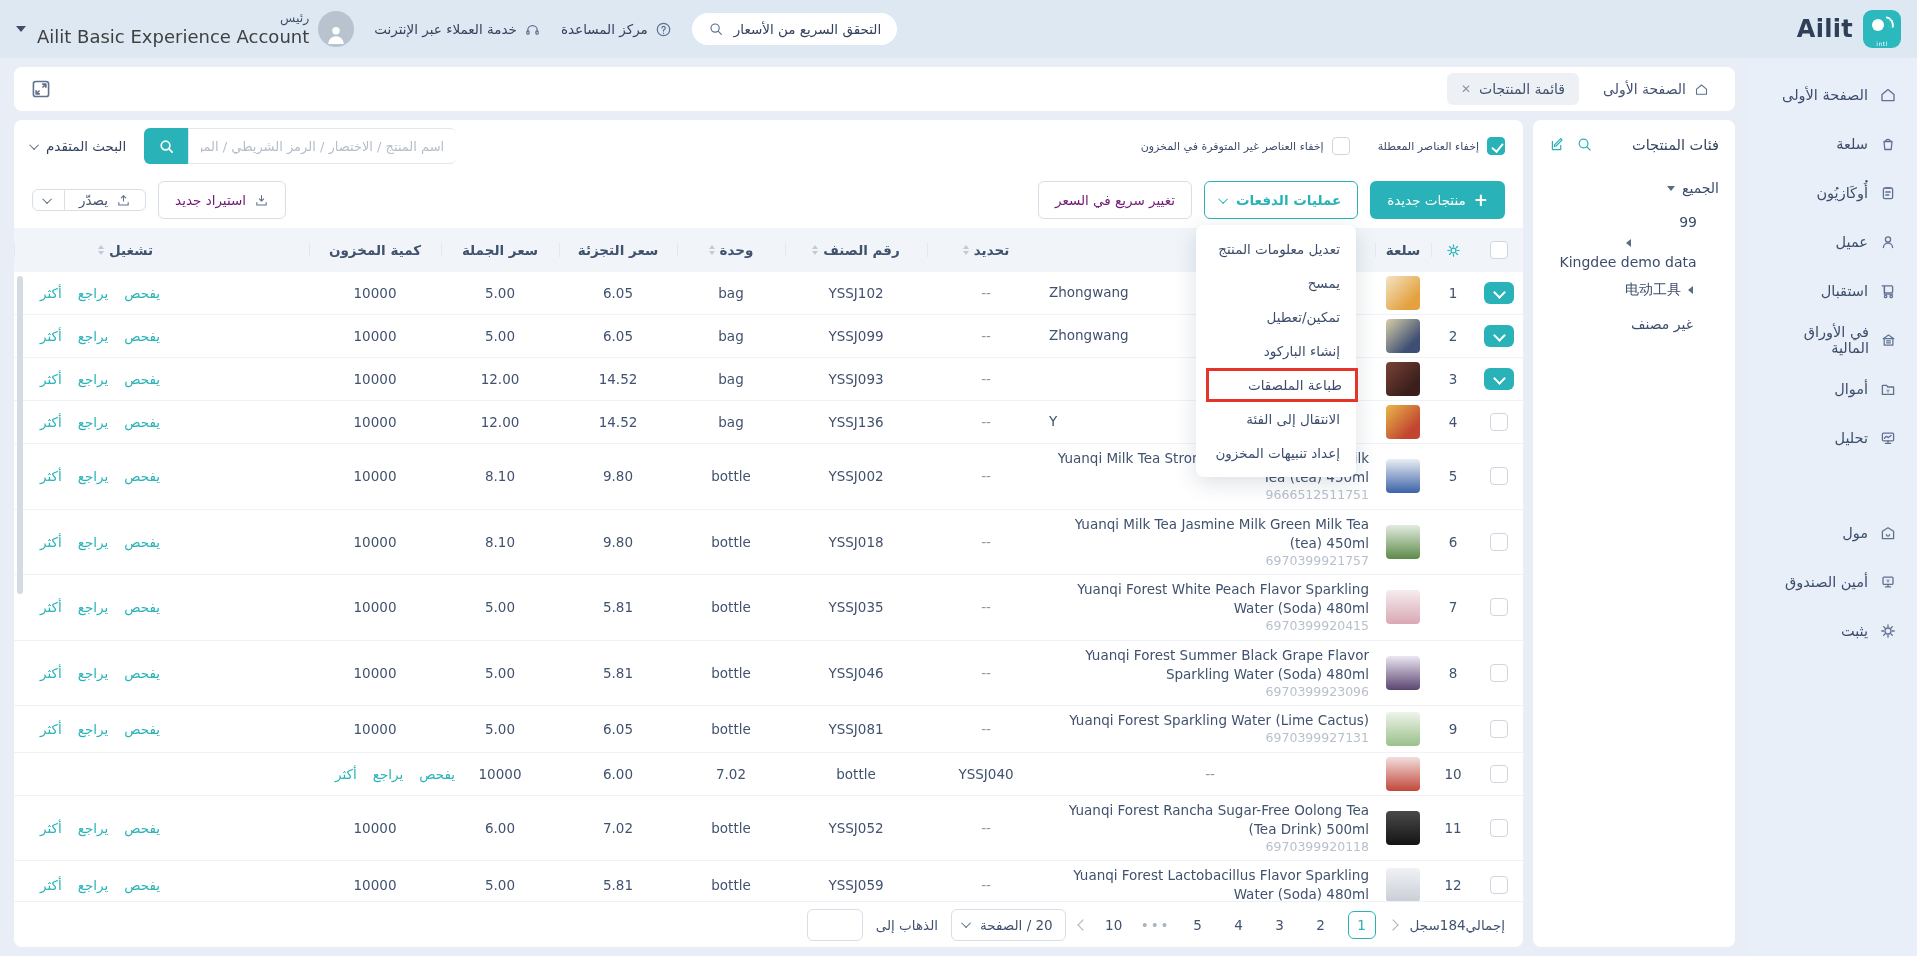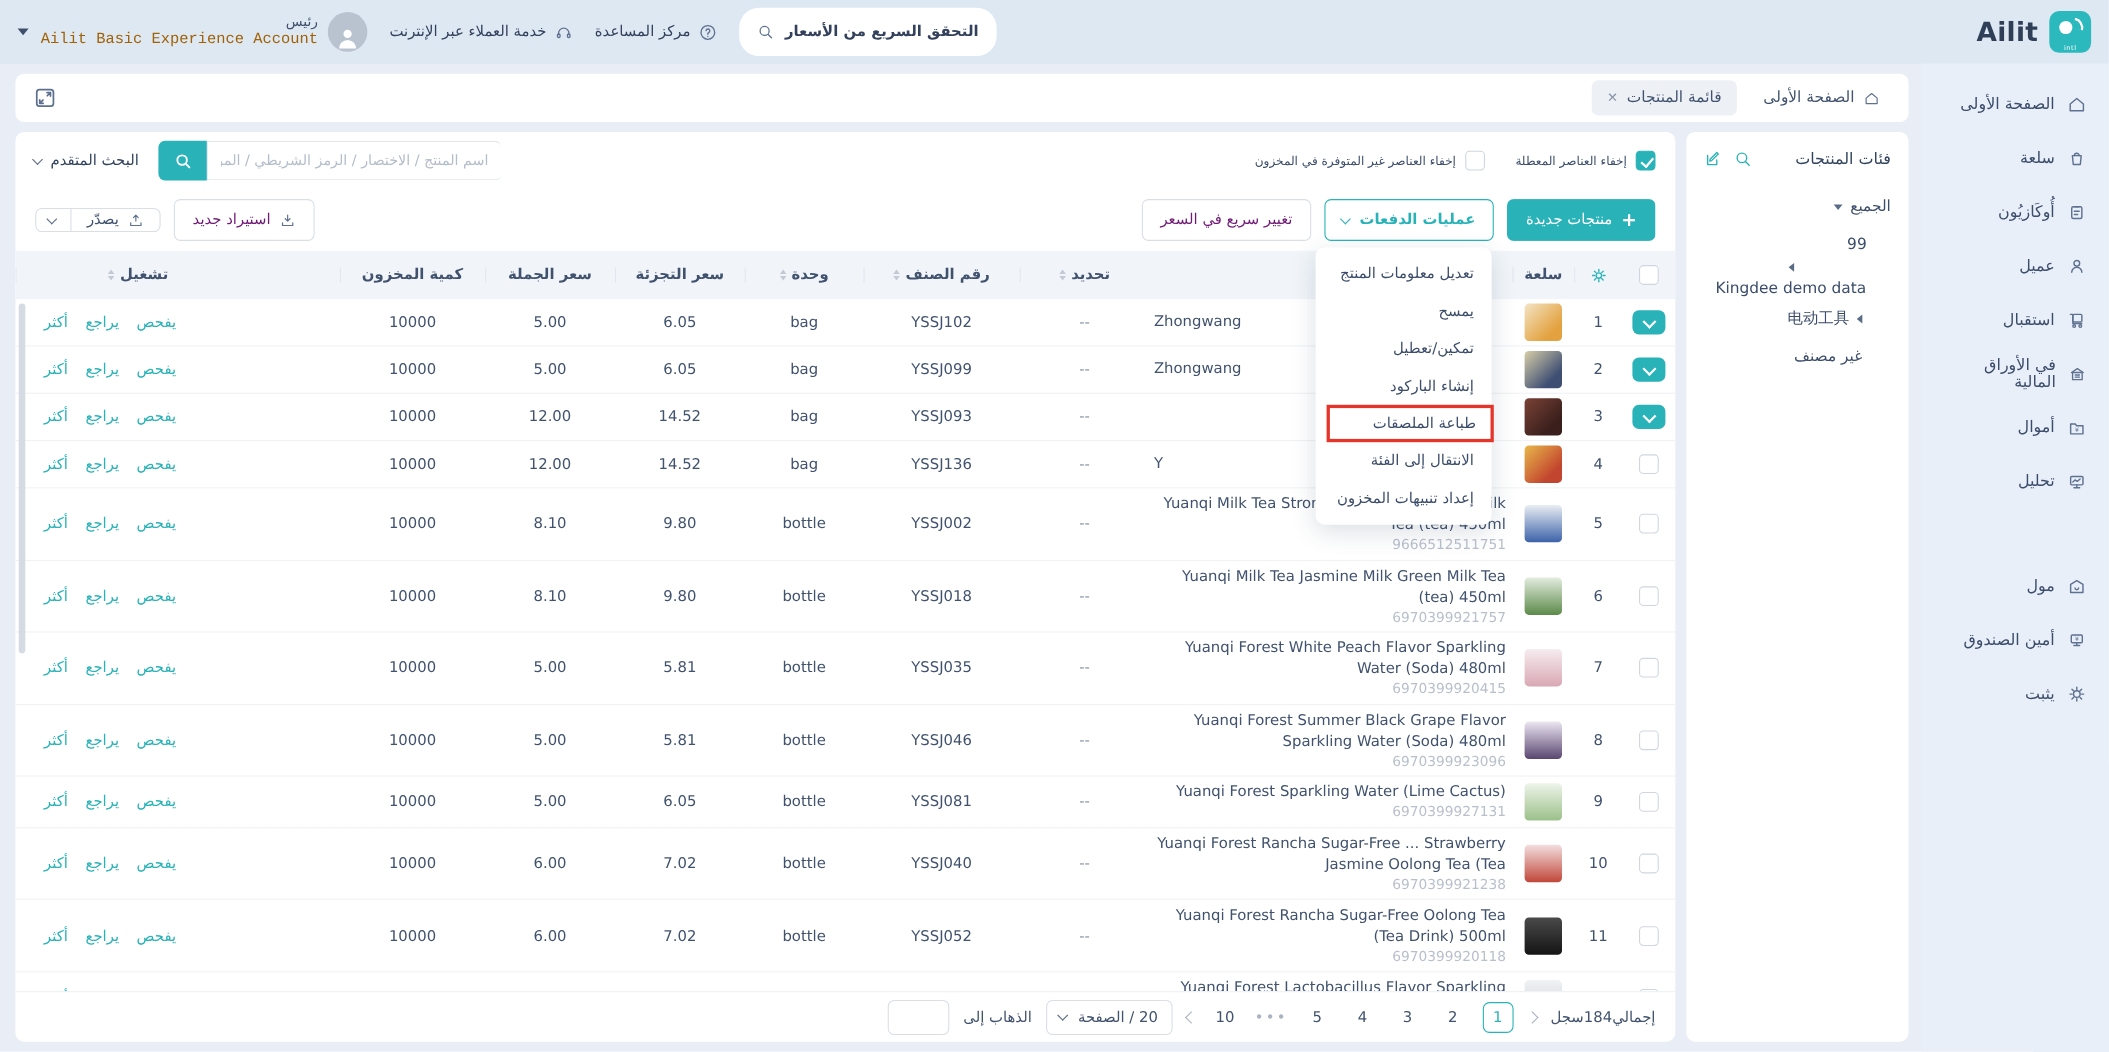--- a/index.html
+++ b/index.html
@@ -8,27 +8,27 @@
 
   
   .topbar { height:58px; background:#dde8f3; display:flex; align-items:center; padding:0 16px; gap:20px; }
   .logo-wrap { display:flex; align-items:center; gap:10px; }
   .logo-box { width:38px; height:38px; background:#2cb9bd; border-radius:9px; position:relative; overflow:hidden; }
   .logo-box .dot { position:absolute; left:9px; top:9px; width:12px; height:12px; background:#fff; border-radius:50%; }
   .logo-box .wing { position:absolute; right:6px; top:7px; width:10px; height:10px; border:2px solid #fff; border-left:none; border-bottom:none; border-radius:0 10px 0 0; transform:rotate(14deg); }
   .logo-box .intl { position:absolute; bottom:1px; left:0; right:0; text-align:center; font-size:6px; color:#fff; letter-spacing:.5px; }
   .logo-name { font-size:24px; font-weight:600; color:#2f3f58; letter-spacing:.3px; }
   .tb-spacer { flex:1; }
-  .pill { background:#fff; border-radius:18px; height:44px; display:flex; align-items:center; gap:10px; padding:0 16px; font-size:13.5px; color:#33415c;font-weight:bold; }
+  .pill { background:#fff; border-radius:18px; height:32px; display:flex; align-items:center; gap:10px; padding:0 16px; font-size:13.5px; color:#33415c; }
   .tb-item { display:flex; align-items:center; gap:7px; font-size:13.5px; color:#33415c; }
   .avatar { width:36px; height:36px; border-radius:50%; background:#b9c3cf; display:flex; align-items:flex-end; justify-content:center; overflow:hidden; }
   .acct { display:flex; align-items:center; gap:9px; }
   .acct-texts { text-align:right; line-height:1.25; }
   .acct-role { font-size:12.5px; color:#3f4f6b; }
-  .acct-name { font-size:14px; color:#a16207;font-family:Liberation Mono, monospace; }
+  .acct-name { font-size:18px; color:#404040; }
   .tb-caret { width:0; height:0; border-left:5px solid transparent; border-right:5px solid transparent; border-top:6px solid #3f4f6b; margin-right:2px; }
 
   svg.ic { stroke:#5f7190; fill:none; stroke-width:1.3; stroke-linecap:round; stroke-linejoin:round; display:block; }
   svg.ic.teal { stroke:#29b3b8; }
   svg.ic.white { stroke:#fff; stroke-width:1.8; }
 
   
   .shell { display:flex; height:898px; }
   .sidebar { width:170px; background:#e8eff8; padding-top:12px; flex:none; }
   .side-item { display:flex; align-items:center; gap:11px; padding:0 20px; height:49px; font-size:14.5px; color:#3c4d6b; cursor:pointer; }
@@ -694,24 +694,20 @@
 
             <div class="trow tgrid">
               <div class="c-sel">
 
                 <span class="cb"></span>
               </div>
               <div class="c-num">10</div>
               <div class="c-thumb">
                 <span class="thumb" style="background: linear-gradient(rgb(242, 222, 222), rgb(193, 71, 58));"></span>
               </div>
-              <div class="c-name">
-                <div class="pname">Yuanqi Forest Rancha Sugar-Free ... Strawberry Jasmine Oolong Tea (Tea</div>
-                <div class="pbar">6970399921238</div>
-              </div>
               <div class="c-spec spec">--</div>
               <div class="c-no">YSSJ040</div>
               <div class="c-unit">bottle</div>
               <div class="c-retail">7.02</div>
               <div class="c-whole">6.00</div>
               <div class="c-qty">10000</div>
               <div class="c-ops">
                 <a class="oplink">يفحص</a>
                 <a class="oplink">يراجع</a>
                 <a class="oplink">أكثر</a>

